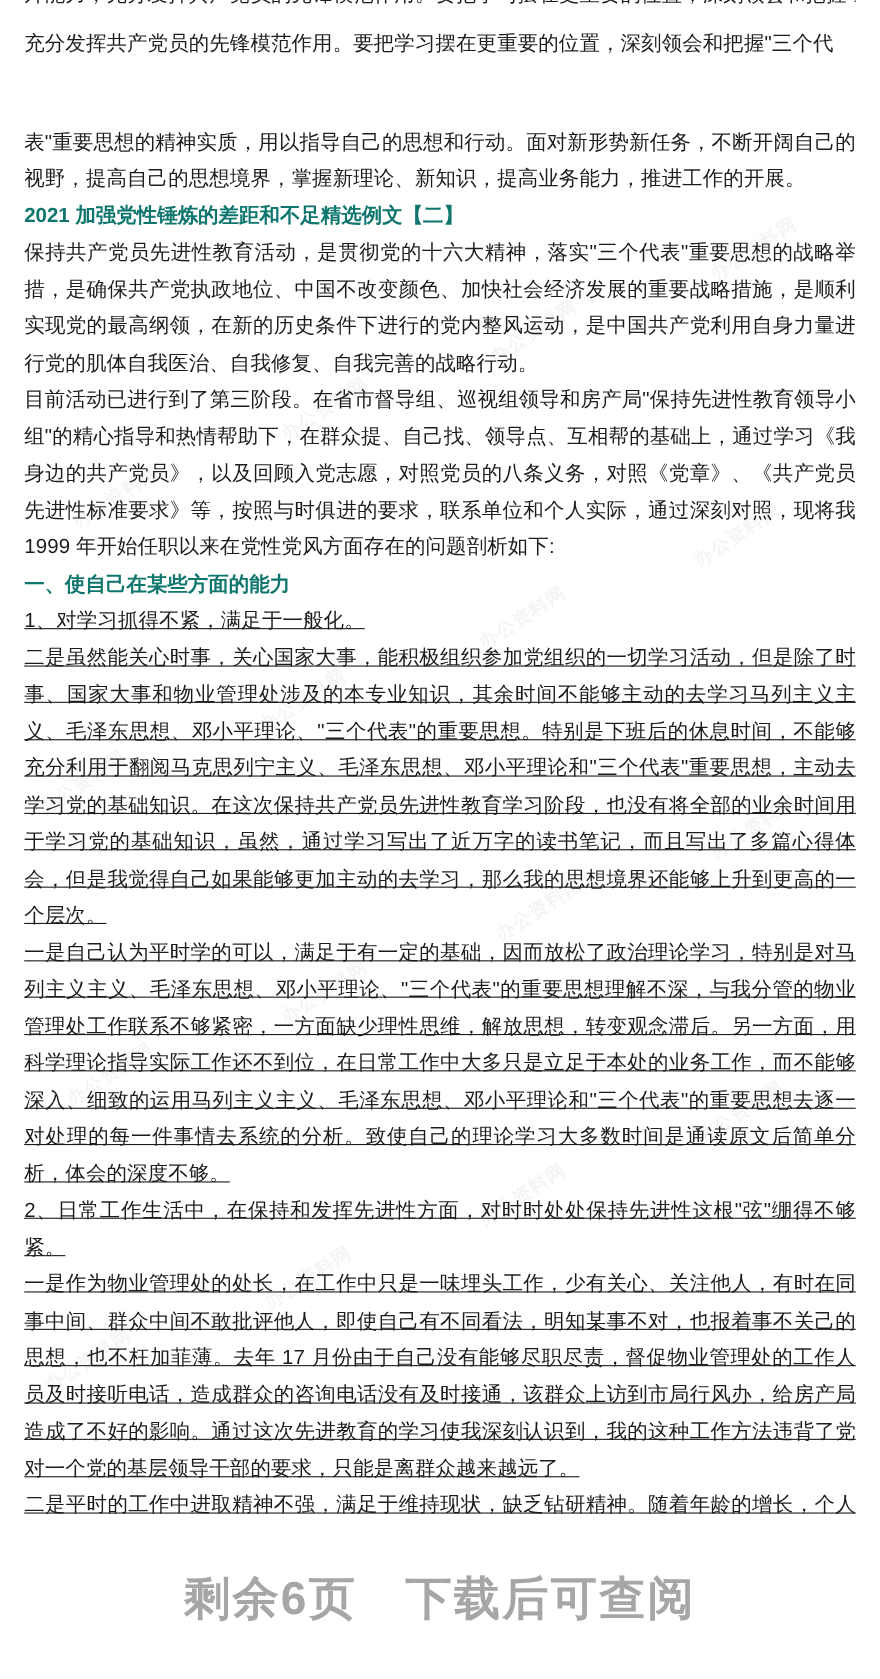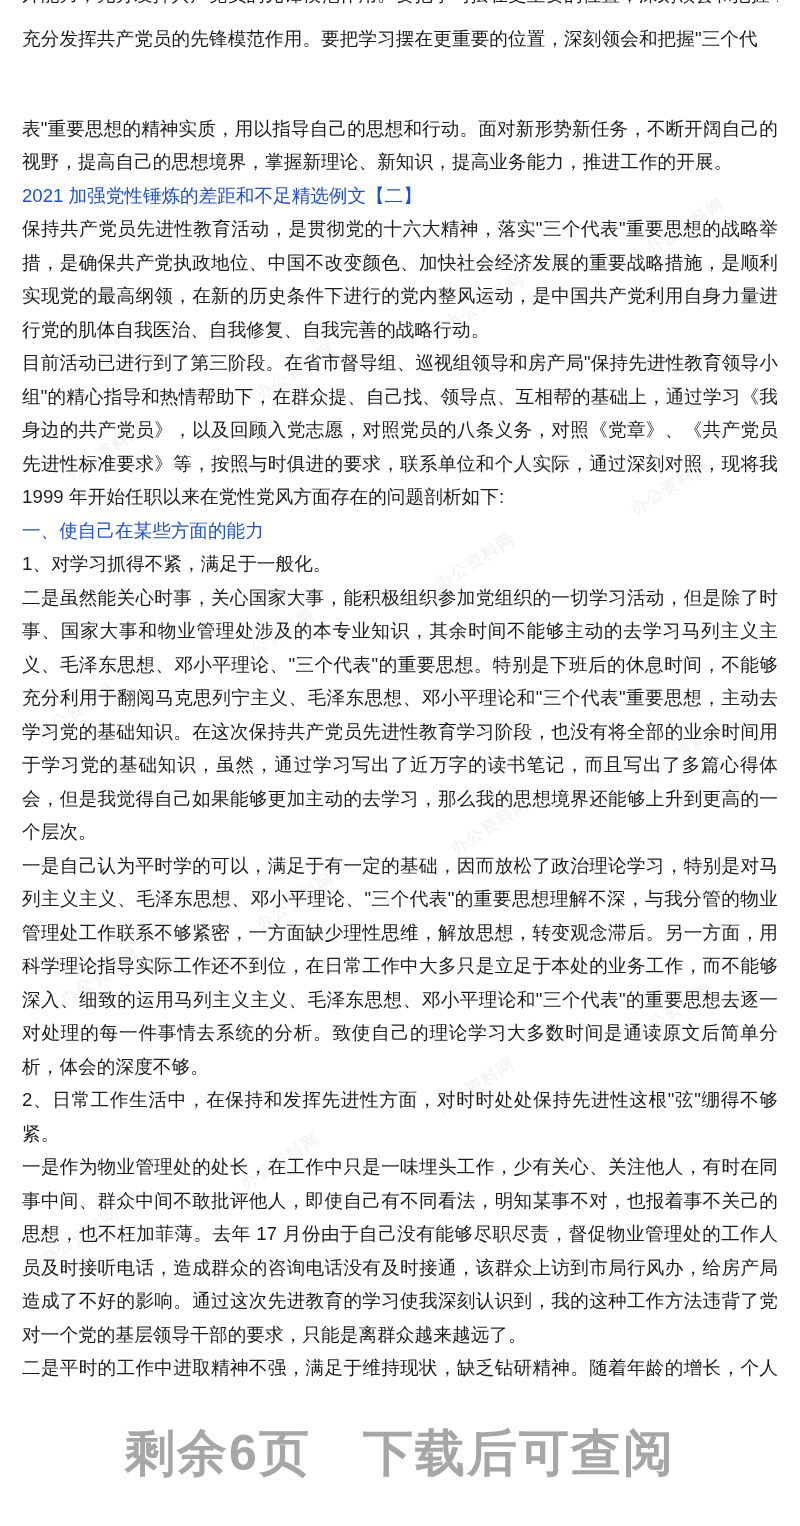--- a/index.html
+++ b/index.html
@@ -72,46 +72,46 @@
     height: 26px;
     overflow: hidden;
   }
   .clipped-top .para { white-space: nowrap; }
 
   .block-a { margin-top: 22px; }
   .block-b { margin-top: 56px; }
   .block-c { margin-top: 38px; }
   .block-d { margin-top: 0px; }
   .block-e { margin-top: 34px; }
-  .block-f { margin-top: 0px; }
+  .block-f { margin-top: 0px; text-decoration: underline; }
 
   .heading {
     font-size: 18.6px;
     line-height: 33.5px;
     margin: 0;
-    font-weight: 400;
-    color: #1d4ed8;
+    font-weight: 700;
+    color: #0f766e;
     text-align: left;
   }
 
   
   .footer {
     position: absolute;
     left: 0;
     right: 0;
     bottom: 0;
     height: 146px;
     display: flex;
     align-items: center;
     justify-content: center;
     background: #ffffff;
     z-index: 5;
   }
   .footer-text {
-    font-size: 50px;
+    font-size: 42px;
     font-weight: 700;
     color: #a6a6a6;
     letter-spacing: 2px;
     font-family: "Liberation Sans", "DejaVu Sans", sans-serif;
     white-space: pre;
   }
 </style>
 </head>
 <body>
 

